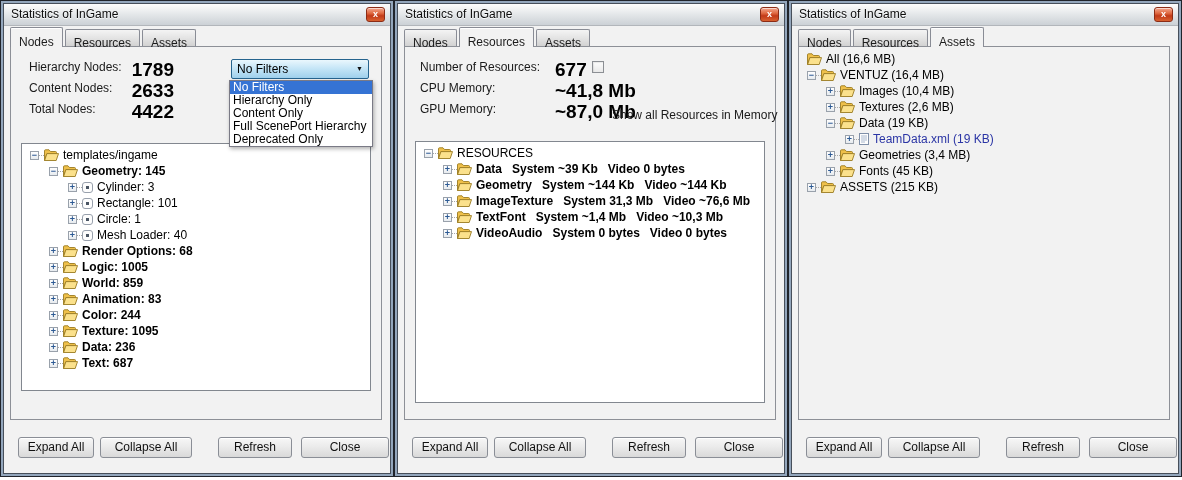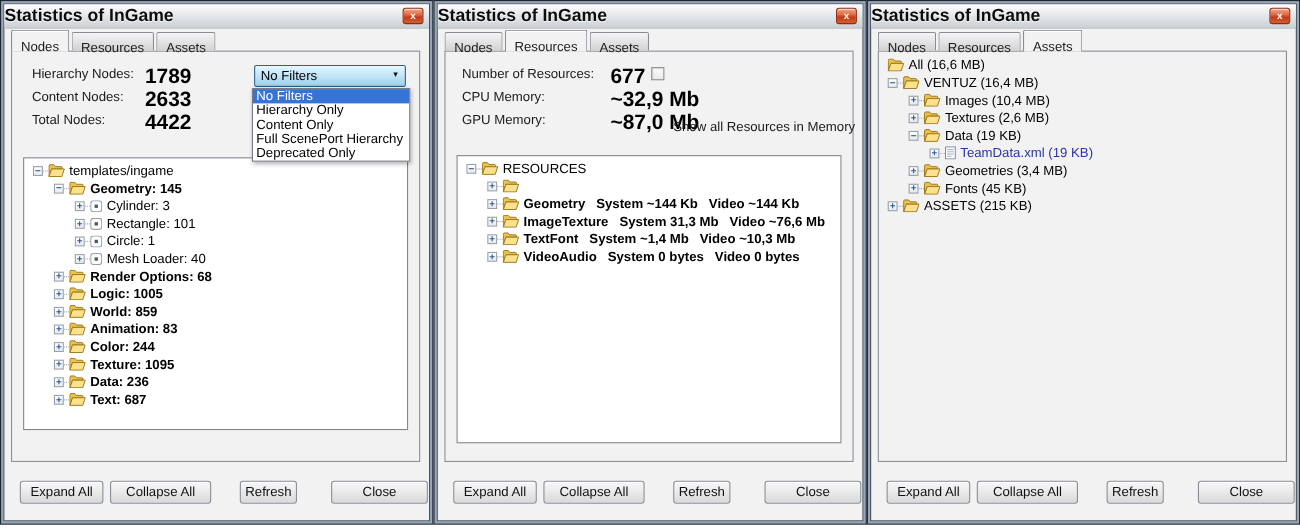--- a/index.html
+++ b/index.html
@@ -4,21 +4,21 @@
 <style>
   html,body{margin:0;padding:0;}
   body{width:1182px;height:480px;background:#ffffff;position:relative;overflow:hidden;
        font-family:"Liberation Sans",sans-serif;}
   .win{position:absolute;top:0;width:394px;height:477px;background:#20242b;}
   #w1{left:0;} #w2{left:394px;} #w3{left:788px;}
   .band{position:absolute;inset:1px;background:#93a6bc;}
   .win-inner{position:absolute;inset:2px;border:1px solid #474f5a;background:#f2f2f2;}
   .titlebar{position:absolute;left:0;top:0;right:0;height:21px;
     background:linear-gradient(#fdfdfd,#e6e9eb 45%,#ccd1d6);border-bottom:1px solid #b2b6bb;}
-  .title{font-size:16px;color:#0c0c0c;line-height:21px;text-shadow:0 1px 0 rgba(255,255,255,.8);font-weight:bold;}
+  .title{font-size:12px;color:#0c0c0c;line-height:21px;padding-left:7px;text-shadow:0 1px 0 rgba(255,255,255,.8);}
   .closebtn{position:absolute;top:3px;right:5px;width:19px;height:15px;box-sizing:border-box;
     border:1px solid #8c2c15;border-radius:3px;color:#fff;font-size:9px;font-weight:bold;
     line-height:13px;text-align:center;cursor:default;
     background:linear-gradient(#f2a78f,#e06a42 40%,#c23a18 60%,#d8602f);
     box-shadow:inset 0 1px 0 rgba(255,255,255,.55);}
   .tabs{position:absolute;left:6px;top:23px;height:19px;display:flex;align-items:flex-end;z-index:3;}
   .tab{box-sizing:border-box;height:17px;padding:5px 8px;margin-right:2px;
     background:linear-gradient(#f4f4f4,#e2e2e2 55%,#d2d2d2);
     border:1px solid #898c95;border-bottom:none;border-radius:2px 2px 0 0;
     font-size:12px;line-height:16px;color:#1c1c1c;cursor:default;}
@@ -49,21 +49,21 @@
     text-align:center;font-weight:bold;}
   .stub{flex:none;width:5px;border-top:1px dotted #a8a8a8;height:0;}
   .ticon{flex:none;margin-right:4px;display:flex;align-items:center;}
   .tlabel{white-space:pre;}
   .cbox{position:absolute;left:187px;top:14px;width:12px;height:12px;box-sizing:border-box;
     border:1px solid #8c8f94;background:linear-gradient(#fdfdfd,#e9e9e9);box-shadow:inset 1px 1px 1px rgba(0,0,0,.08);}
   .fbtn{position:absolute;top:433px;height:21px;box-sizing:border-box;border:1px solid #8a8e96;
     border-radius:3px;background:linear-gradient(#f7f7f7,#ebebeb 45%,#d9d9d9);
     font-size:12px;color:#111;text-align:center;line-height:19px;cursor:default;
     box-shadow:inset 0 1px 0 #fff;}
-  .b1{left:14px;width:76px;} .b2{left:96px;width:92px;} .b3{left:214px;width:52px;} .b4{left:297px;width:88px;}
+  .b1{left:14px;width:76px;} .b2{left:96px;width:92px;} .b3{left:214px;width:74px;} .b4{left:297px;width:88px;}
   #w3 .tree{padding-top:4px;}
 </style>
 </head>
 <body>
 
 <div class="win" id="w1">
   <div class="band">
     <div class="win-inner">
       <div class="titlebar">
         <div class="title">Statistics of InGame</div>
@@ -171,34 +171,34 @@
       <div class="tabs">
         <div class="tab">Nodes</div>
         <div class="tab active">Resources</div>
         <div class="tab">Assets</div>
       </div>
       <div class="page">
         <div class="statlabel" style="left:15px;top:13px;">Number of Resources:</div>
         <div class="statlabel" style="left:15px;top:34px;">CPU Memory:</div>
         <div class="statlabel" style="left:15px;top:55px;">GPU Memory:</div>
         <div class="statvalue" style="left:150px;top:12px;">677</div>
-        <div class="statvalue" style="left:150px;top:33px;">~32,9 Mb</div>
+        <div class="statvalue" style="left:150px;top:33px;">~41,8 Mb</div>
         <div class="statvalue" style="left:150px;top:54px;">~87,0 Mb</div>
         <div class="cbox"></div>
         <div class="statlabel" style="left:207px;top:13px;margin-top:48px;">Show all Resources in Memory</div>
         <div class="panel">
           <div class="tree">
               <div class="tree-row" style="margin-left: 8px;"><span class="exp">−</span><span class="stub"></span><span class="ticon"><svg width="15" height="12" viewBox="0 0 15 12">
                     <path d="M0.5 11.5 V1.8 C0.5 1.2 0.9 0.8 1.5 0.8 H5 L6.5 2.5 H11.5 C12.1 2.5 12.5 2.9 12.5 3.5 V4.6 H3 Z" fill="#efc04a" stroke="#9a7a20" stroke-width="0.9"></path>
                     <path d="M0.6 11.5 L2.9 4.6 H14.5 L12.2 11.5 Z" fill="#fbe18c" stroke="#9a7a20" stroke-width="0.9"></path>
                   </svg></span><span class="tlabel">RESOURCES</span></div>
               <div class="tree-row bold" style="margin-left: 27px;"><span class="exp">+</span><span class="stub"></span><span class="ticon"><svg width="15" height="12" viewBox="0 0 15 12">
                     <path d="M0.5 11.5 V1.8 C0.5 1.2 0.9 0.8 1.5 0.8 H5 L6.5 2.5 H11.5 C12.1 2.5 12.5 2.9 12.5 3.5 V4.6 H3 Z" fill="#efc04a" stroke="#9a7a20" stroke-width="0.9"></path>
                     <path d="M0.6 11.5 L2.9 4.6 H14.5 L12.2 11.5 Z" fill="#fbe18c" stroke="#9a7a20" stroke-width="0.9"></path>
-                  </svg></span></div>
+                  </svg></span><span class="tlabel">Data   System ~39 Kb   Video 0 bytes</span></div>
               <div class="tree-row bold" style="margin-left: 27px;"><span class="exp">+</span><span class="stub"></span><span class="ticon"><svg width="15" height="12" viewBox="0 0 15 12">
                     <path d="M0.5 11.5 V1.8 C0.5 1.2 0.9 0.8 1.5 0.8 H5 L6.5 2.5 H11.5 C12.1 2.5 12.5 2.9 12.5 3.5 V4.6 H3 Z" fill="#efc04a" stroke="#9a7a20" stroke-width="0.9"></path>
                     <path d="M0.6 11.5 L2.9 4.6 H14.5 L12.2 11.5 Z" fill="#fbe18c" stroke="#9a7a20" stroke-width="0.9"></path>
                   </svg></span><span class="tlabel">Geometry   System ~144 Kb   Video ~144 Kb</span></div>
               <div class="tree-row bold" style="margin-left: 27px;"><span class="exp">+</span><span class="stub"></span><span class="ticon"><svg width="15" height="12" viewBox="0 0 15 12">
                     <path d="M0.5 11.5 V1.8 C0.5 1.2 0.9 0.8 1.5 0.8 H5 L6.5 2.5 H11.5 C12.1 2.5 12.5 2.9 12.5 3.5 V4.6 H3 Z" fill="#efc04a" stroke="#9a7a20" stroke-width="0.9"></path>
                     <path d="M0.6 11.5 L2.9 4.6 H14.5 L12.2 11.5 Z" fill="#fbe18c" stroke="#9a7a20" stroke-width="0.9"></path>
                   </svg></span><span class="tlabel">ImageTexture   System 31,3 Mb   Video ~76,6 Mb</span></div>
               <div class="tree-row bold" style="margin-left: 27px;"><span class="exp">+</span><span class="stub"></span><span class="ticon"><svg width="15" height="12" viewBox="0 0 15 12">
                     <path d="M0.5 11.5 V1.8 C0.5 1.2 0.9 0.8 1.5 0.8 H5 L6.5 2.5 H11.5 C12.1 2.5 12.5 2.9 12.5 3.5 V4.6 H3 Z" fill="#efc04a" stroke="#9a7a20" stroke-width="0.9"></path>

